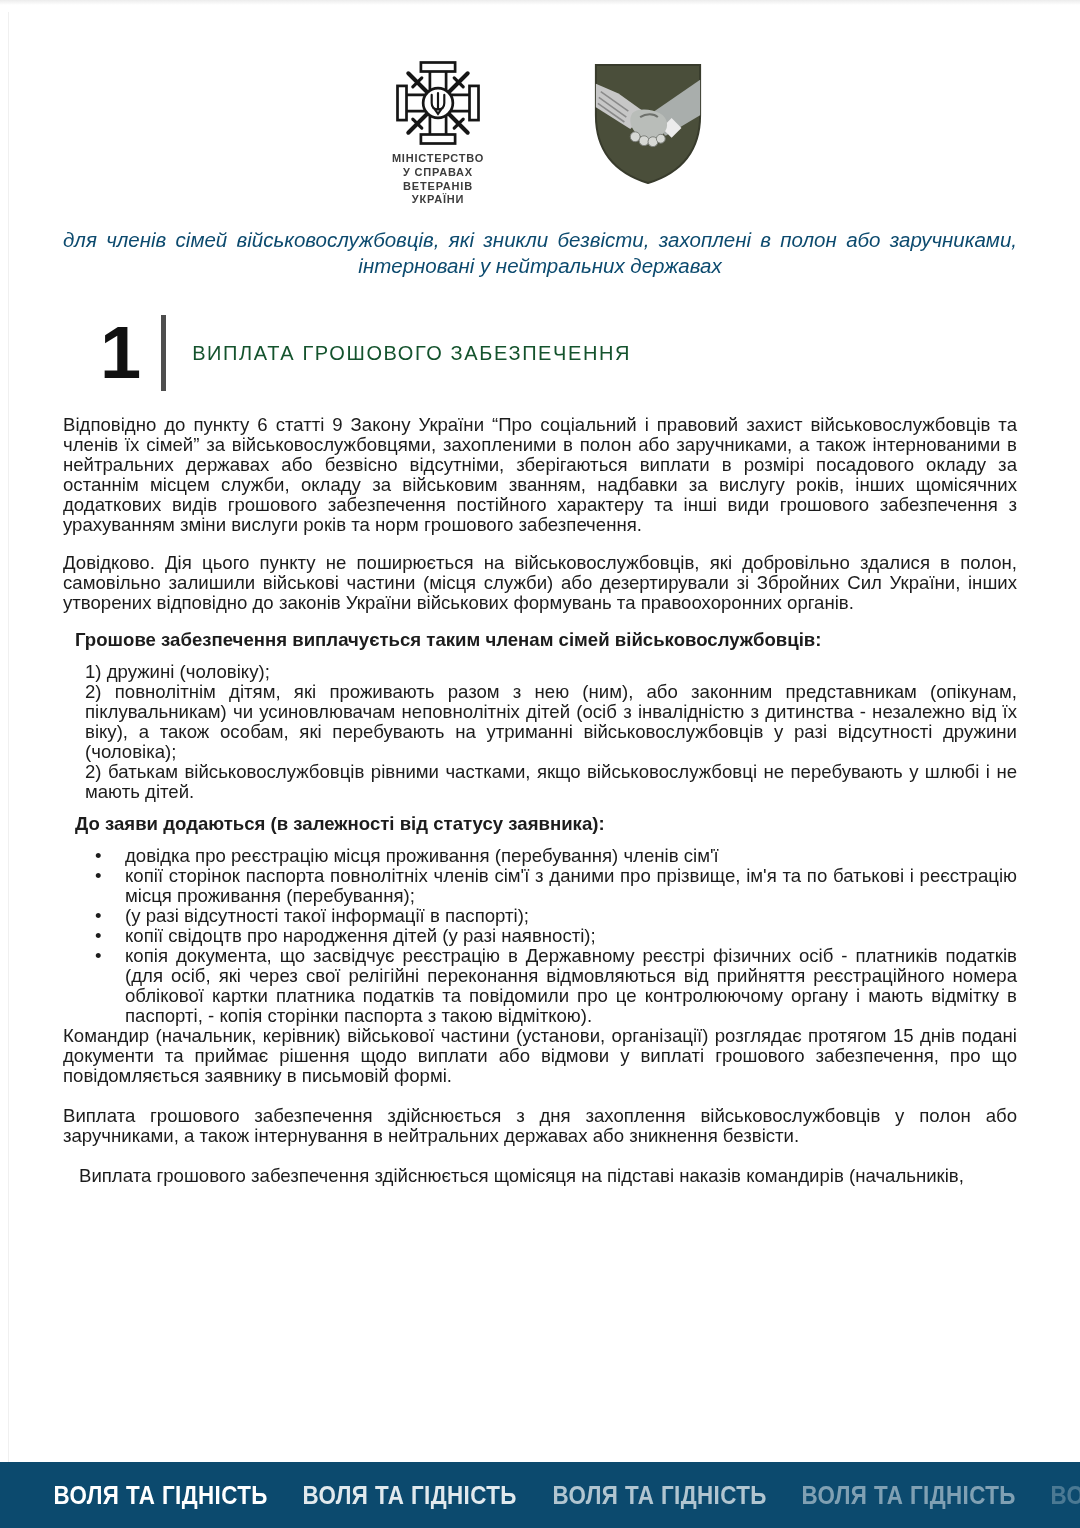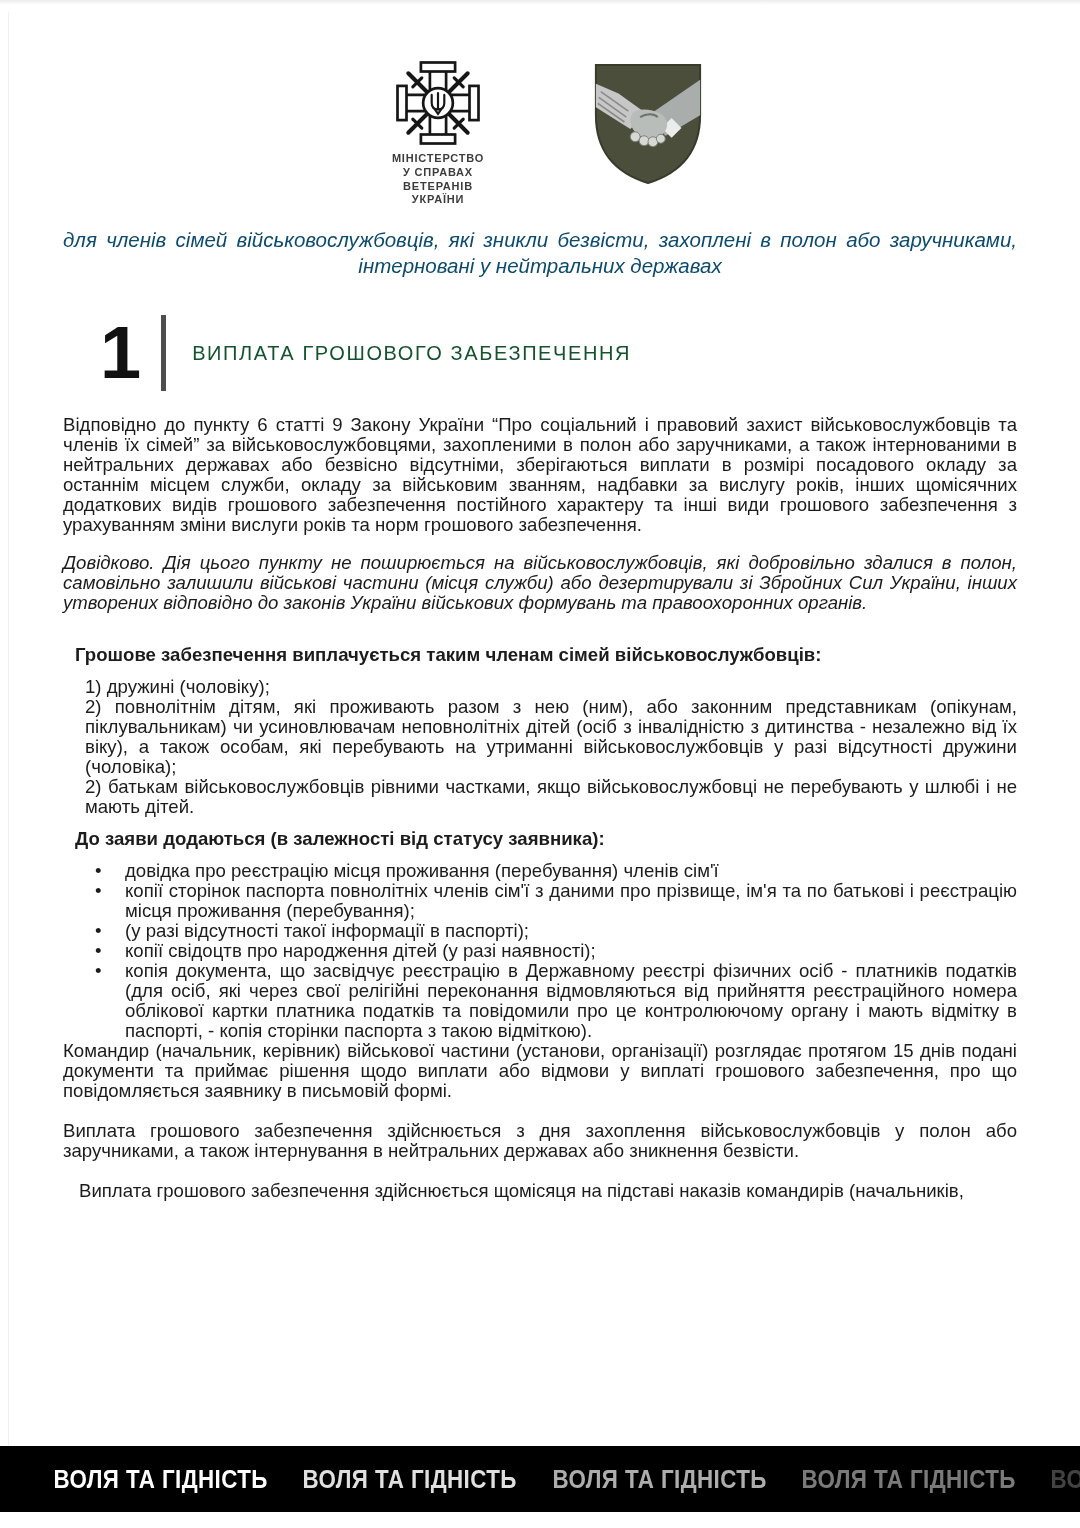--- a/index.html
+++ b/index.html
@@ -27,32 +27,32 @@
 
   
   .section-head { display:flex; align-items:center; margin:34px 0 0 100px; height:80px; }
   .sec-num { font-size:74px; font-weight:800; line-height:1; letter-spacing:-2px; color:#111; }
   .sec-bar { width:5px; height:76px; background:#4e4e4e; margin:0 26px 0 22px; }
   .sec-title { font-size:20px; font-weight:400; letter-spacing:1.6px; color:#14532d; }
 
   
   .doc { margin-top:22px; padding:0 63px; font-size:18.6px; line-height:20px; text-align:justify; }
   .para { margin:0 0 18px 0; }
-  .note { font-style:italic; margin-bottom:32px; }
+  .note { margin-bottom:17px; }
   .h-bold { font-weight:700; margin:12px; }
   .num-item { margin-left:22px; }
   .after-list { margin-top:20px; margin-bottom:14px; }
   .b-item { position:relative; padding-left:62px; }
   .b-item::before { content:"\2022"; position:absolute; left:32px; top:0; }
   .p-cmdr { margin:0 0 20px 0; }
   .p-pay1 { margin:0 0 20px 0; }
   .p-pay2 { margin:16px; }
 
   
-  .footer { position:absolute; left:0; right:0; bottom:16px; height:66px; background:#000000;
+  .footer { position:absolute; left:0; right:0; bottom:0; height:66px; background:#0c4a6e;
     display:flex; align-items:center; justify-content:space-between; padding:0 36px; }
   .footer span { color:#ffffff; font-weight:700; font-size:26px; white-space:nowrap;
     transform:scaleX(.86); transform-origin:center; letter-spacing:.5px; }
   .footer span:nth-child(1){ opacity:1; }
   .footer span:nth-child(2){ opacity:.88; }
   .footer span:nth-child(3){ opacity:.68; }
   .footer span:nth-child(4){ opacity:.48; }
   .footer span:nth-child(5){ opacity:.26; }
 </style>
 </head>

